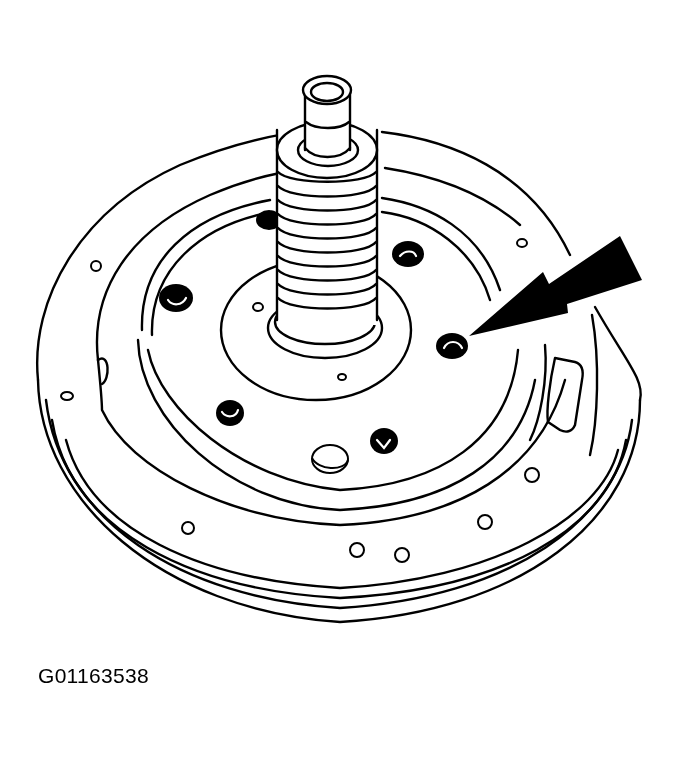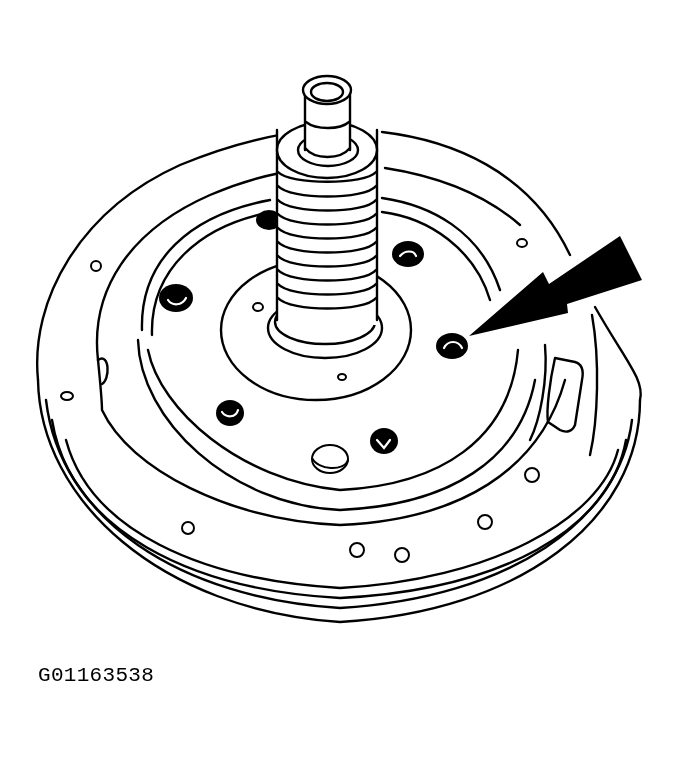--- a/index.html
+++ b/index.html
@@ -1,21 +1,21 @@
 <!DOCTYPE html>
 <html><head>
   <meta charset="utf-8">
   <style>
     html, body { margin: 0; padding: 0; background: #ffffff; }
     body { width: 679px; height: 760px; position: relative; overflow: hidden; }
     .illustration { position: absolute; left: 0; top: 0; width: 679px; height: 660px; }
     .illustration svg { width: 679px; height: 660px; display: block; }
     .caption {
       position: absolute; left: 38px; top: 664px;
-      font-family: Liberation Mono, monospace;
+      font-family: Liberation Sans, sans-serif;
       font-size: 21px; color: #000000; letter-spacing: 0.3px;
     }
     .ln { fill: none; stroke: #000; stroke-width: 2.4; stroke-linecap: round; stroke-linejoin: round; }
     .ln-thin { fill: none; stroke: #000; stroke-width: 2; }
     .hole { fill: #fff; stroke: #000; stroke-width: 2; }
     .bolt { fill: #000; }
     .bolt-mark { fill: none; stroke: #fff; stroke-width: 2.2; stroke-linecap: round; }
     .solid { fill: #000; }
     .white { fill: #fff; }
   </style>

